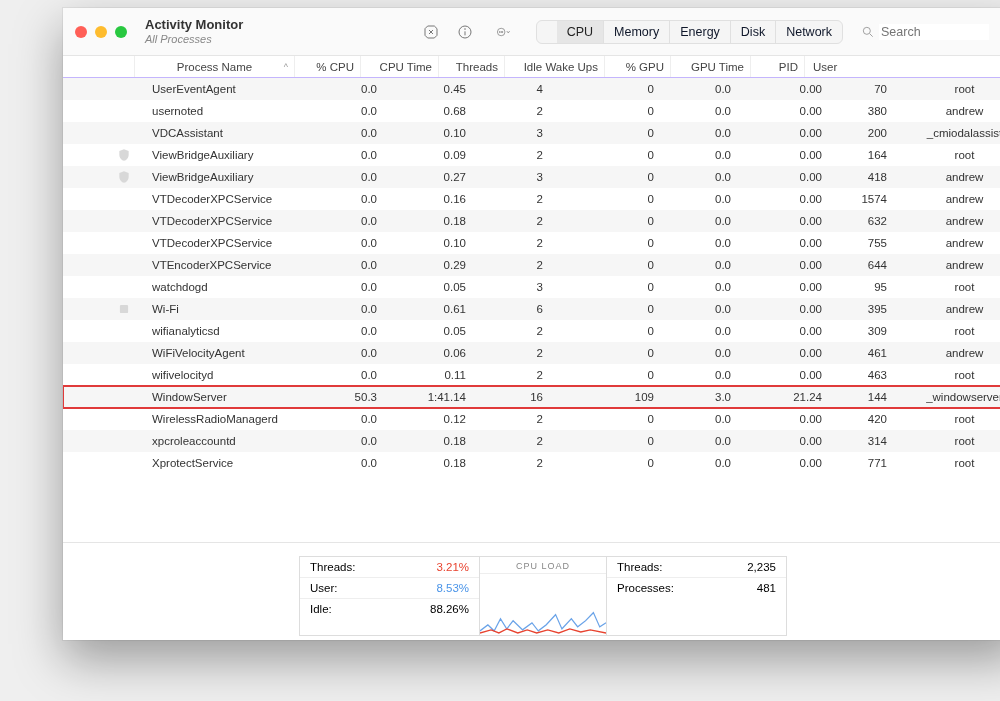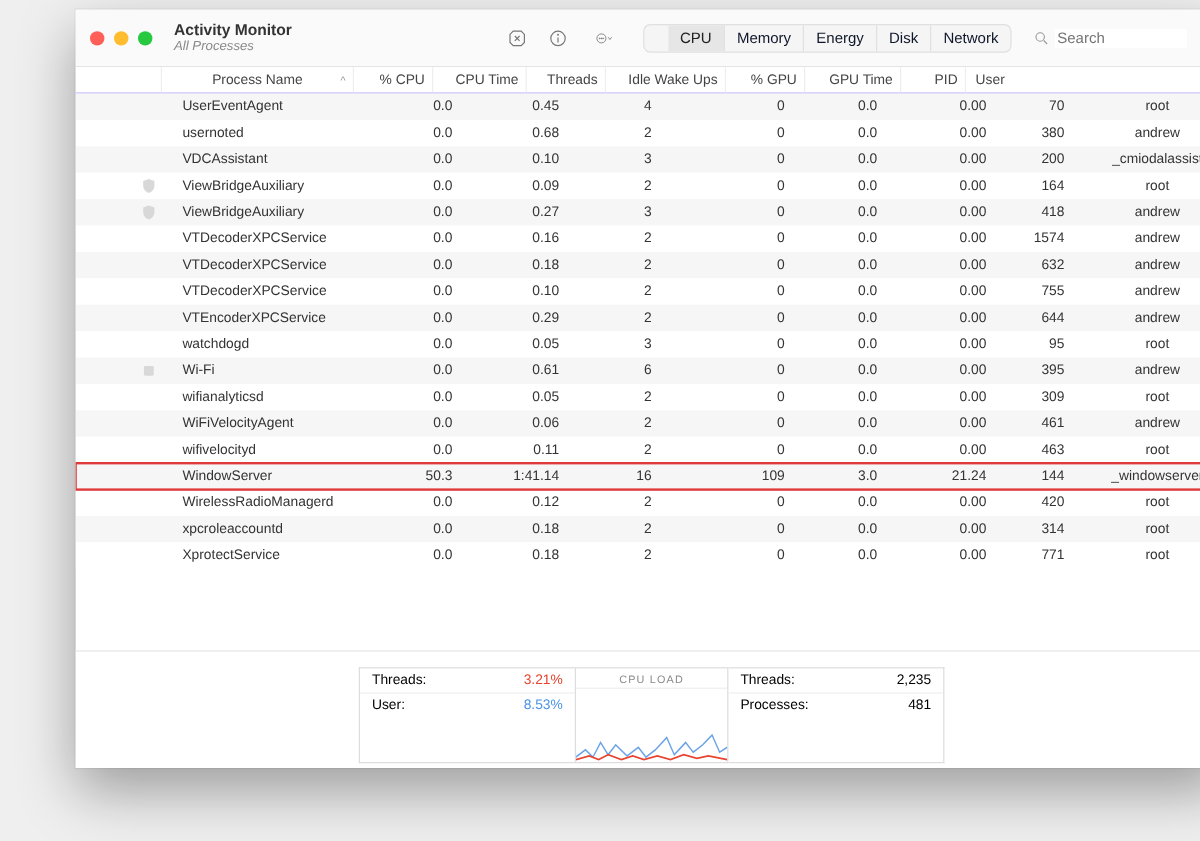--- a/index.html
+++ b/index.html
@@ -396,20 +396,24 @@
     <div class="footer">
       <div class="panel left">
         <div class="line">
             <span>Threads:</span>
             <span class="red-text">3.21%</span>
           </div>
         <div class="line">
             <span>User:</span>
             <span class="blue-text">8.53%</span>
           </div>
+        <div class="line">
+            <span>Idle:</span>
+            <span>88.26%</span>
+          </div>
       </div>
       <div class="panel mid">
         <div class="lbl">CPU LOAD</div>
         <div class="chart">
           <svg viewBox="0 0 160 60" preserveAspectRatio="none">
             <polyline fill="none" stroke="#6aa3e8" stroke-width="1.4" points="0,56 10,50 18,56 26,44 34,54 42,46 54,55 66,48 74,56 84,50 96,40 104,54 116,44 124,52 134,46 144,38 152,52 160,48"></polyline>
             <polyline fill="none" stroke="#e8432f" stroke-width="1.4" points="0,58 14,55 24,58 34,54 48,58 60,55 72,58 86,55 100,58 114,54 128,57 140,55 160,58"></polyline>
           </svg>
         </div>
       </div>

